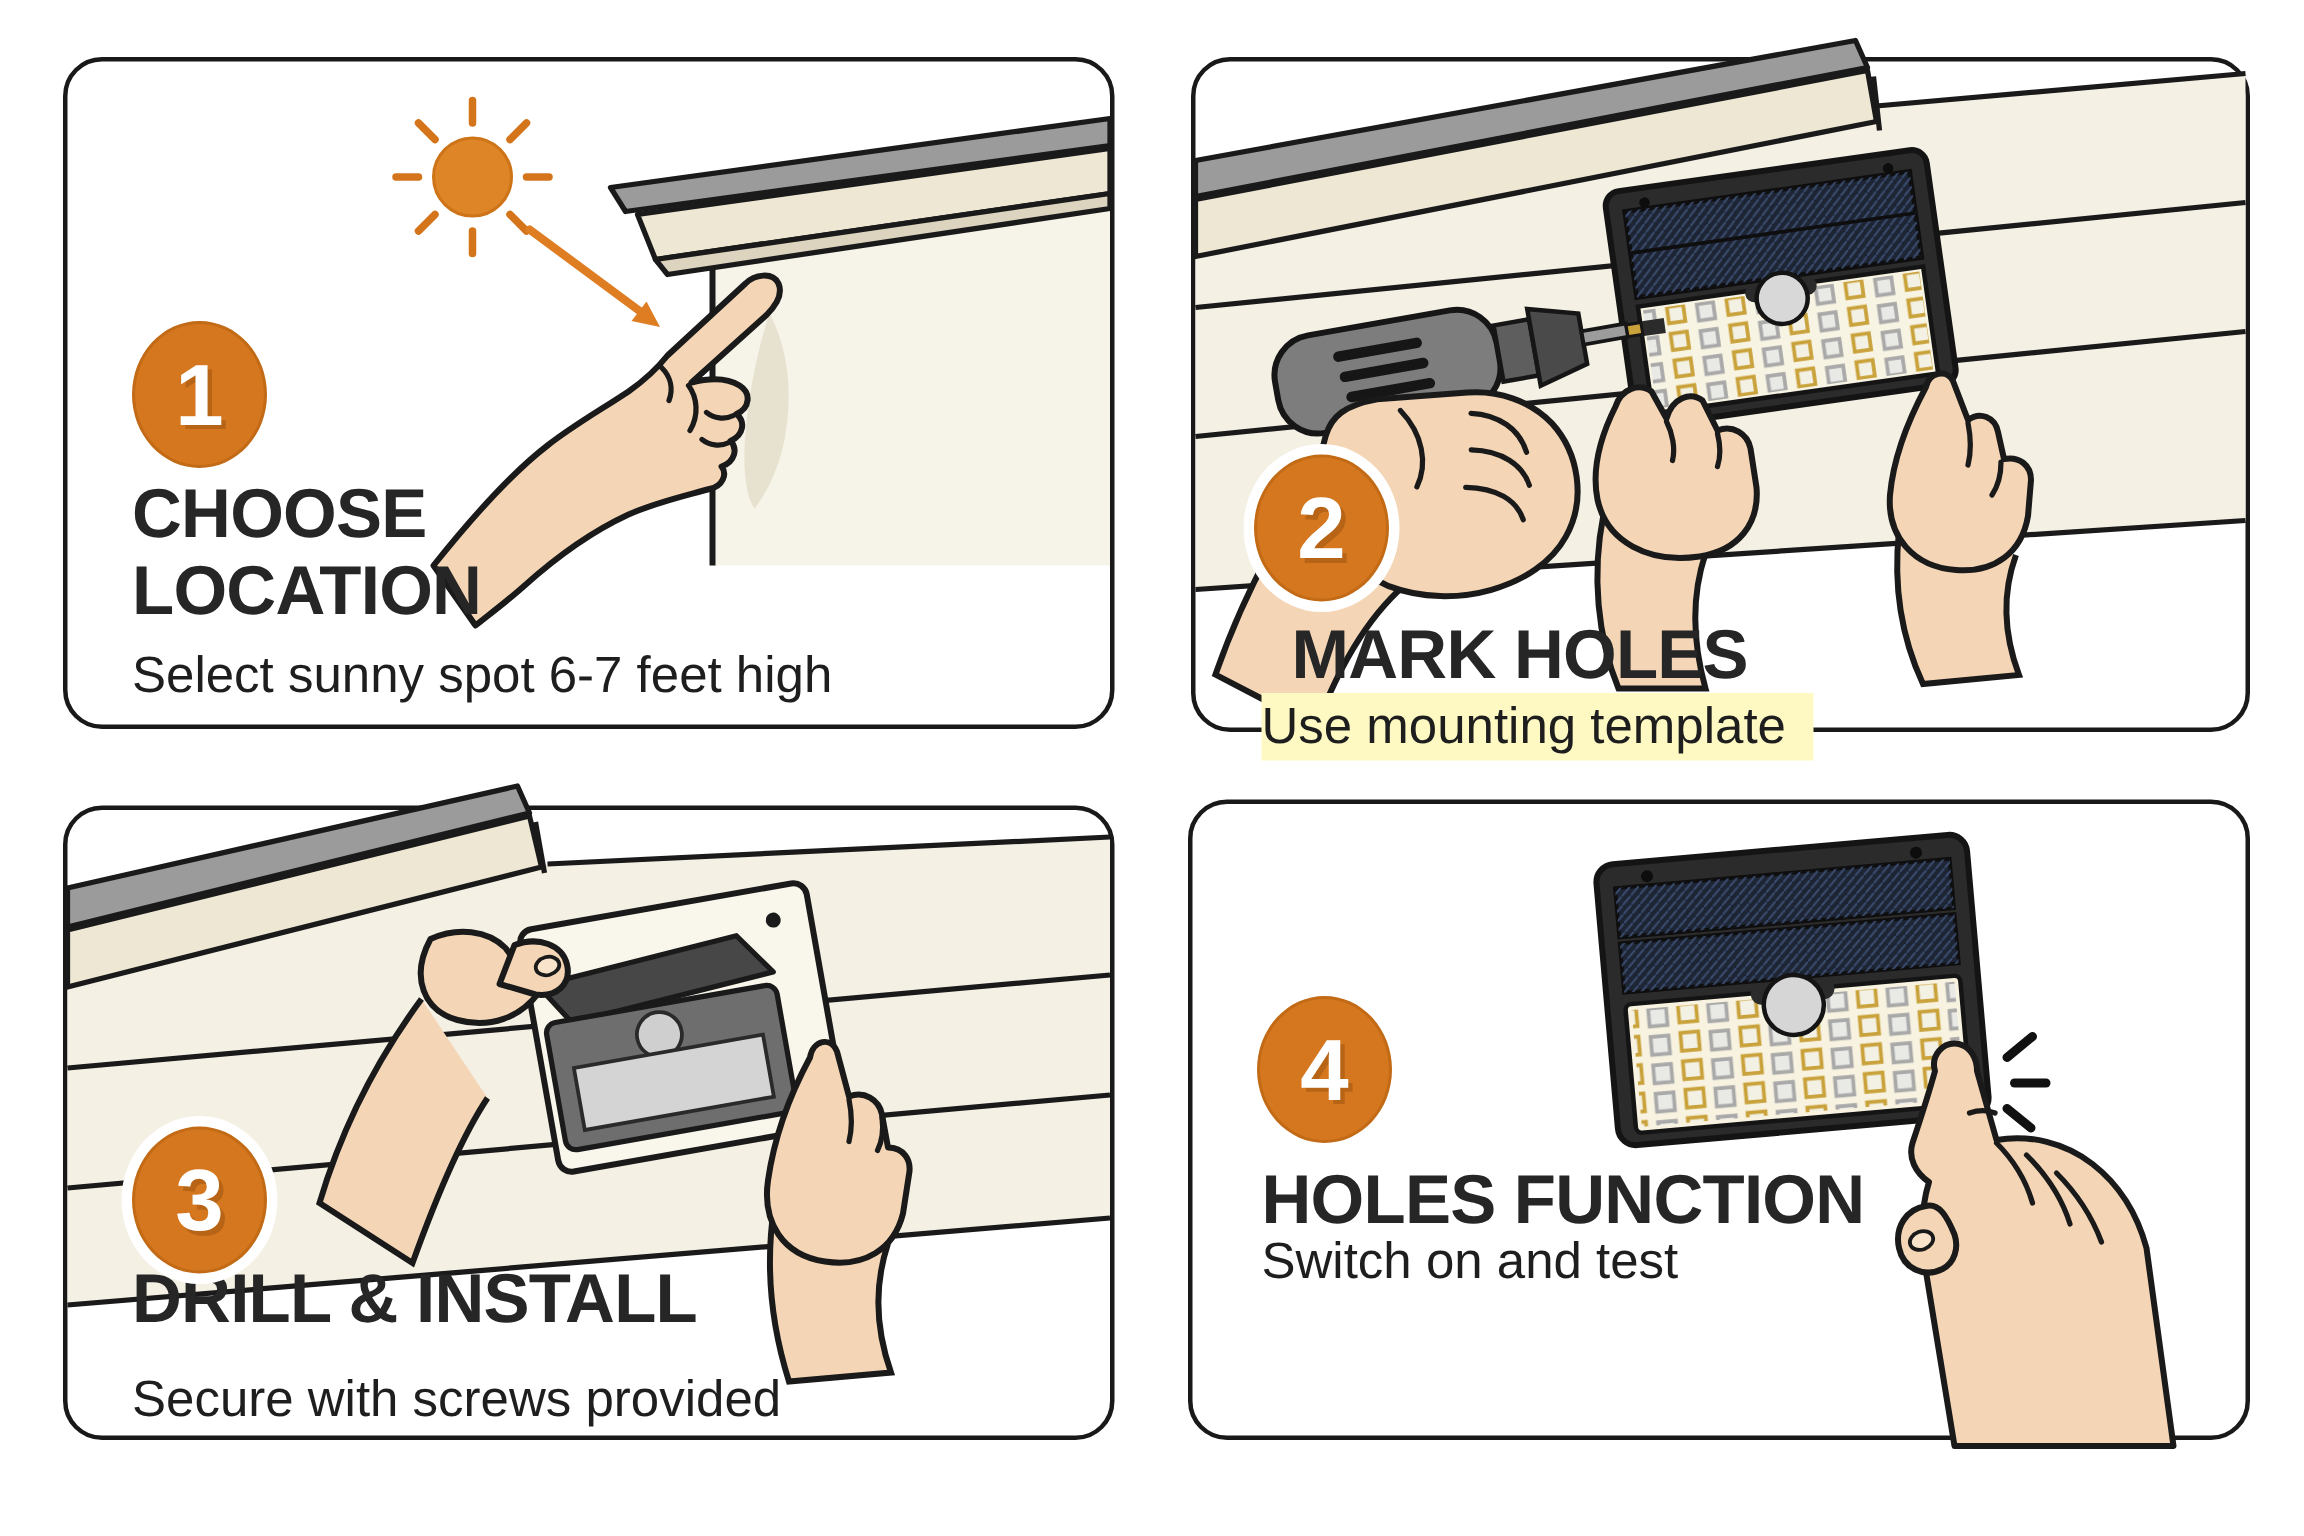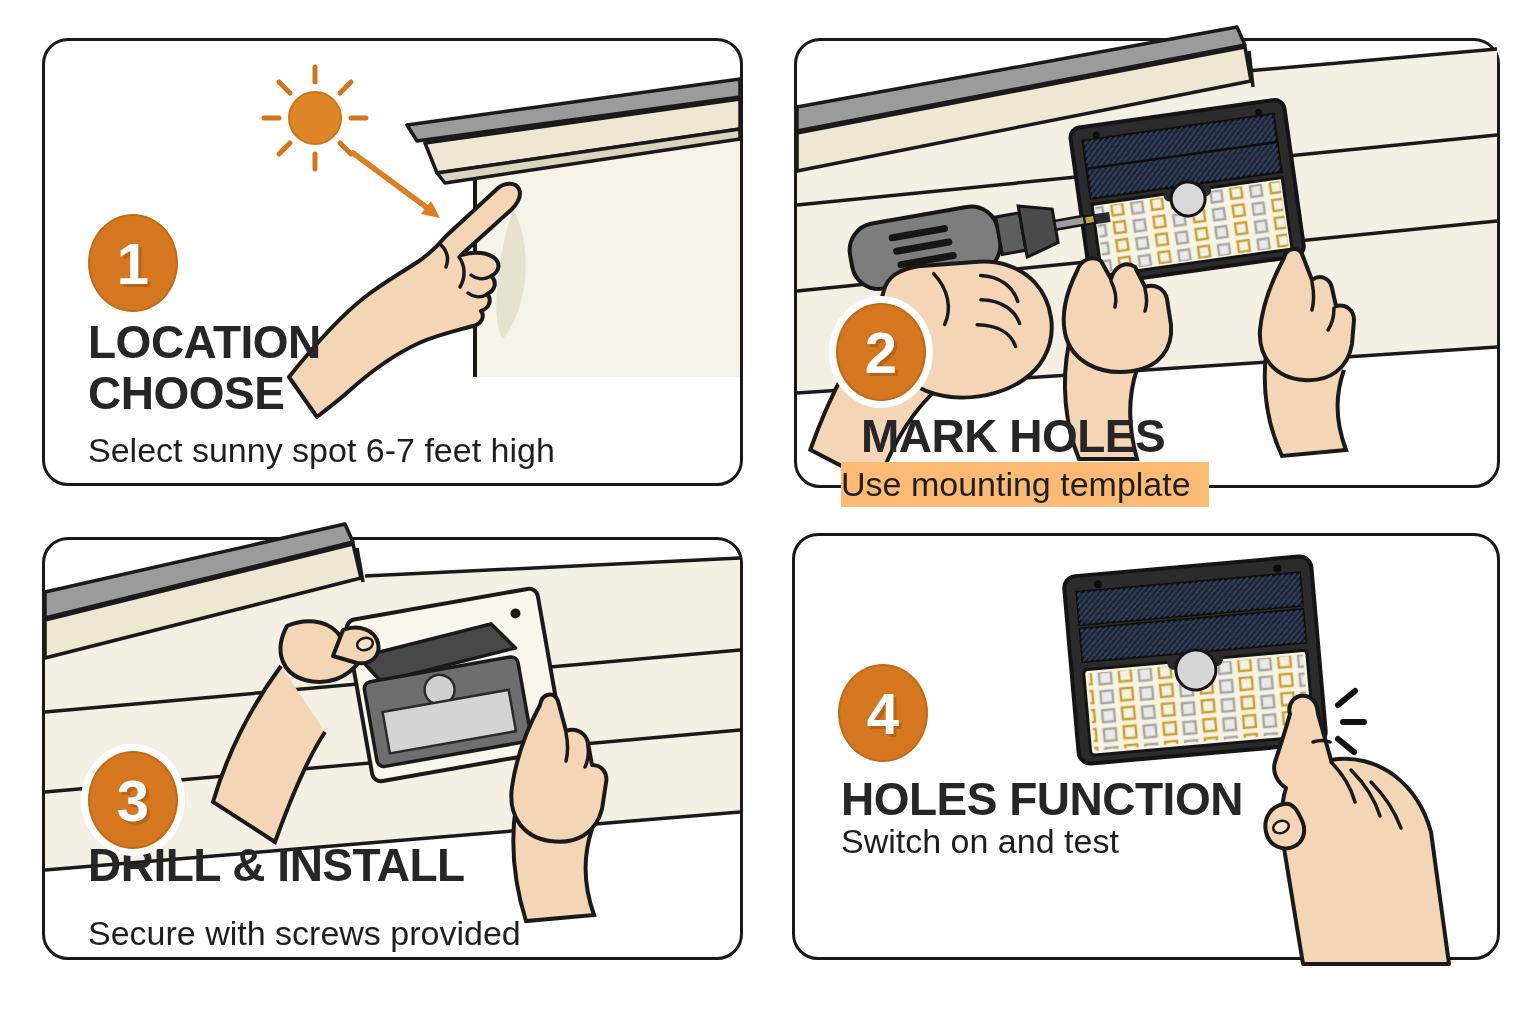--- a/index.html
+++ b/index.html
@@ -20,21 +20,21 @@
   .title{position:absolute;margin:0;font-weight:bold;font-size:46px;line-height:51px;
          color:#262626;letter-spacing:-0.5px;z-index:3;white-space:nowrap;}
   .title span{display:block;}
   .subtitle{position:absolute;margin:0;font-size:34px;line-height:43px;color:#1E1E1E;z-index:3;white-space:nowrap;}
   .subtitle span{display:block;}
   .p1 .badge{left:43px;top:173px;}
   .p1 .title{left:43px;top:276px;}
   .p1 .subtitle{left:43px;top:388px;}
   .p2 .badge{left:39px;top:262px;}
   .p2 .title{left:64px;top:370px;}
-  .p2 .subtitle{left:44px;bottom:-22px;background:#fdba74;padding:1px 18px 1px 0;}
+  .p2 .subtitle{left:44px;bottom:-22px;background:#fef9c3;padding:1px 18px 1px 0;}
   .p3 .badge{left:43px;top:211px;}
   .p3 .title{left:43px;top:300px;}
   .p3 .subtitle{left:43px;top:372px;text-align:right;}
   .p4 .badge{left:43px;top:128px;}
   .p4 .title{left:46px;top:238px;}
   .p4 .subtitle{left:46px;top:284px;}
 </style>
 </head>
 <body>
 
@@ -86,22 +86,22 @@
           <path d="M444,236 C438,239 431,238 426,234"></path>
           <path d="M441,254 C435,257 428,256 423,252"></path>
           <path d="M396,204 C402,210 404,218 401,226"></path>
         </g>
       </g>
     </svg>
     <div class="badge">
       <span>1</span>
     </div>
     <h2 class="title">
+      <span>CHOOSE</span>
       <span>LOCATION</span>
-      <span>CHOOSE</span>
     </h2>
     <p class="subtitle">
       <span>Select sunny spot 6-7 feet high</span>
     </p>
   </section>
 
   <section class="panel p2">
     <svg width="700" height="444" viewBox="0 0 700 444">
       <defs>
         <pattern id="hatch2" width="6" height="6" patternUnits="userSpaceOnUse">

